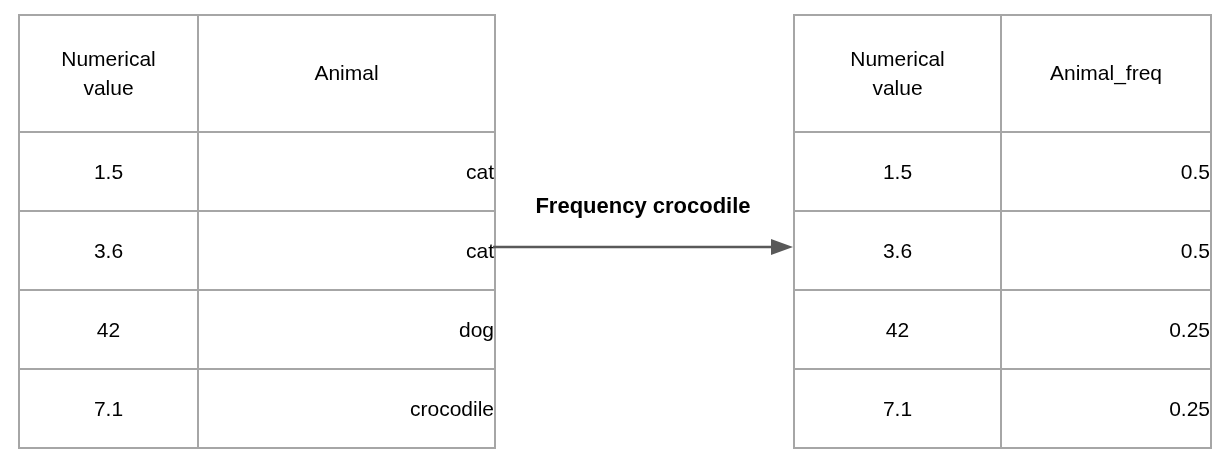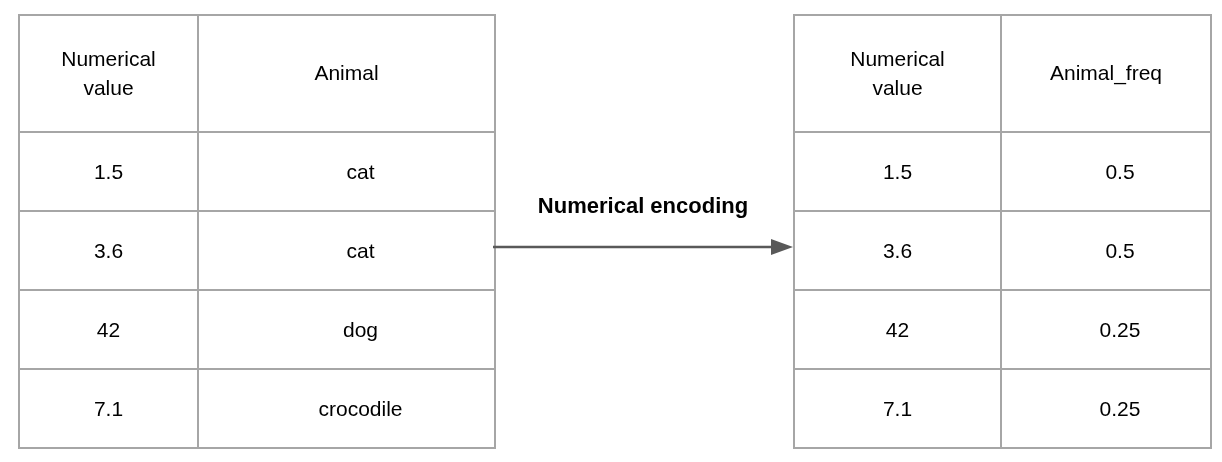--- a/index.html
+++ b/index.html
@@ -47,21 +47,21 @@
     height: 115px;
     text-align: center;
     white-space: pre-line;
     line-height: 1.35;
   }
   .body-row td {
     height: 77px;
   }
   td.center-cell { text-align: center; border-radius: 21px; }
   td.left-cell {
-    text-align: center;
+    text-align: right;
     padding-left: 28px;
   }
   .arrow-label {
     position: absolute;
     left: 493px;
     top: 193px;
     width: 300px;
     text-align: center;
     font-size: 22px;
     font-weight: bold;
@@ -102,21 +102,21 @@
         <td class="center-cell">42</td>
         <td class="left-cell">dog</td>
       </tr>
       <tr class="body-row">
         <td class="center-cell">7.1</td>
         <td class="left-cell">crocodile</td>
       </tr>
     </tbody>
   </table>
 
-  <div class="arrow-label">Numerical encoding</div>
+  <div class="arrow-label">Frequency crocodile</div>
   <svg class="arrow-svg" width="300" height="20" aria-hidden="true">
     <line x1="0" y1="10" x2="280" y2="10" stroke="#595959" stroke-width="2.5"></line>
     <polygon points="278,2 300,10 278,18" fill="#595959"></polygon>
   </svg>
 
   <table class="data-table" id="right-table">
     <colgroup>
         <col class="c0">
         <col class="c1">
       </colgroup>

